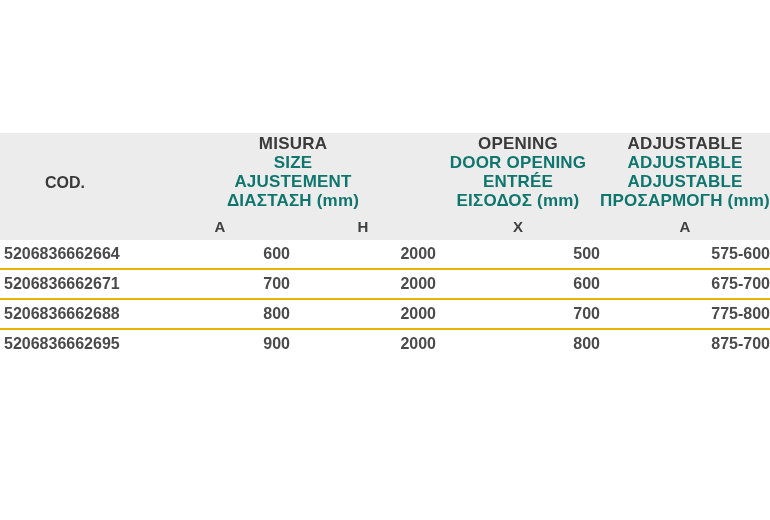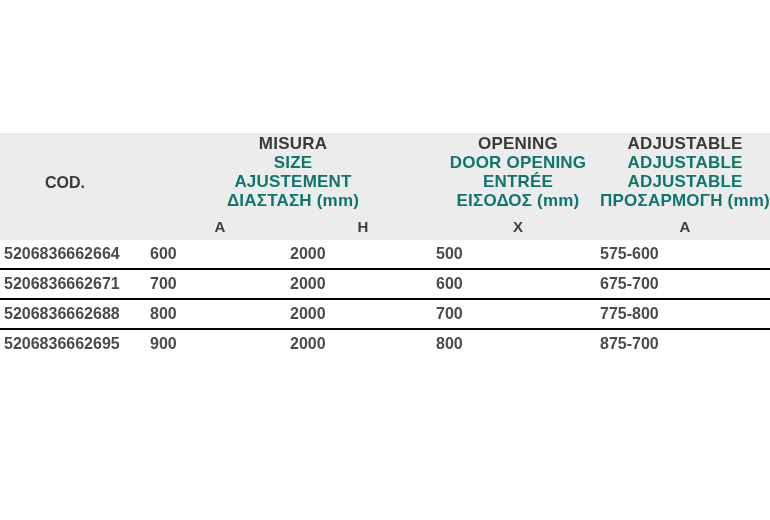--- a/index.html
+++ b/index.html
@@ -56,31 +56,31 @@
     text-align: center;
     font-size: 15px;
     color: #3f3f3f;
   }
   
   tbody td {
     height: 28px;
     background: #ffffff;
     padding: 0;
     vertical-align: middle;
-    text-align: left;
+    text-align: right;
     font-size: 16px;
     font-weight: 600;
     color: #4a4a4a;
   }
   tbody td.cod-cell {
     text-align: left;
     padding-left: 4px;
   }
   tbody tr.sep td {
-    border-bottom: 2px solid #000000;
+    border-bottom: 2px solid #eab308;
   }
 </style>
 </head>
 <body>
 
 <div class="page">
   <table class="spec-table">
     <colgroup>
       <col style="width:150px">
       <col style="width:140px">

